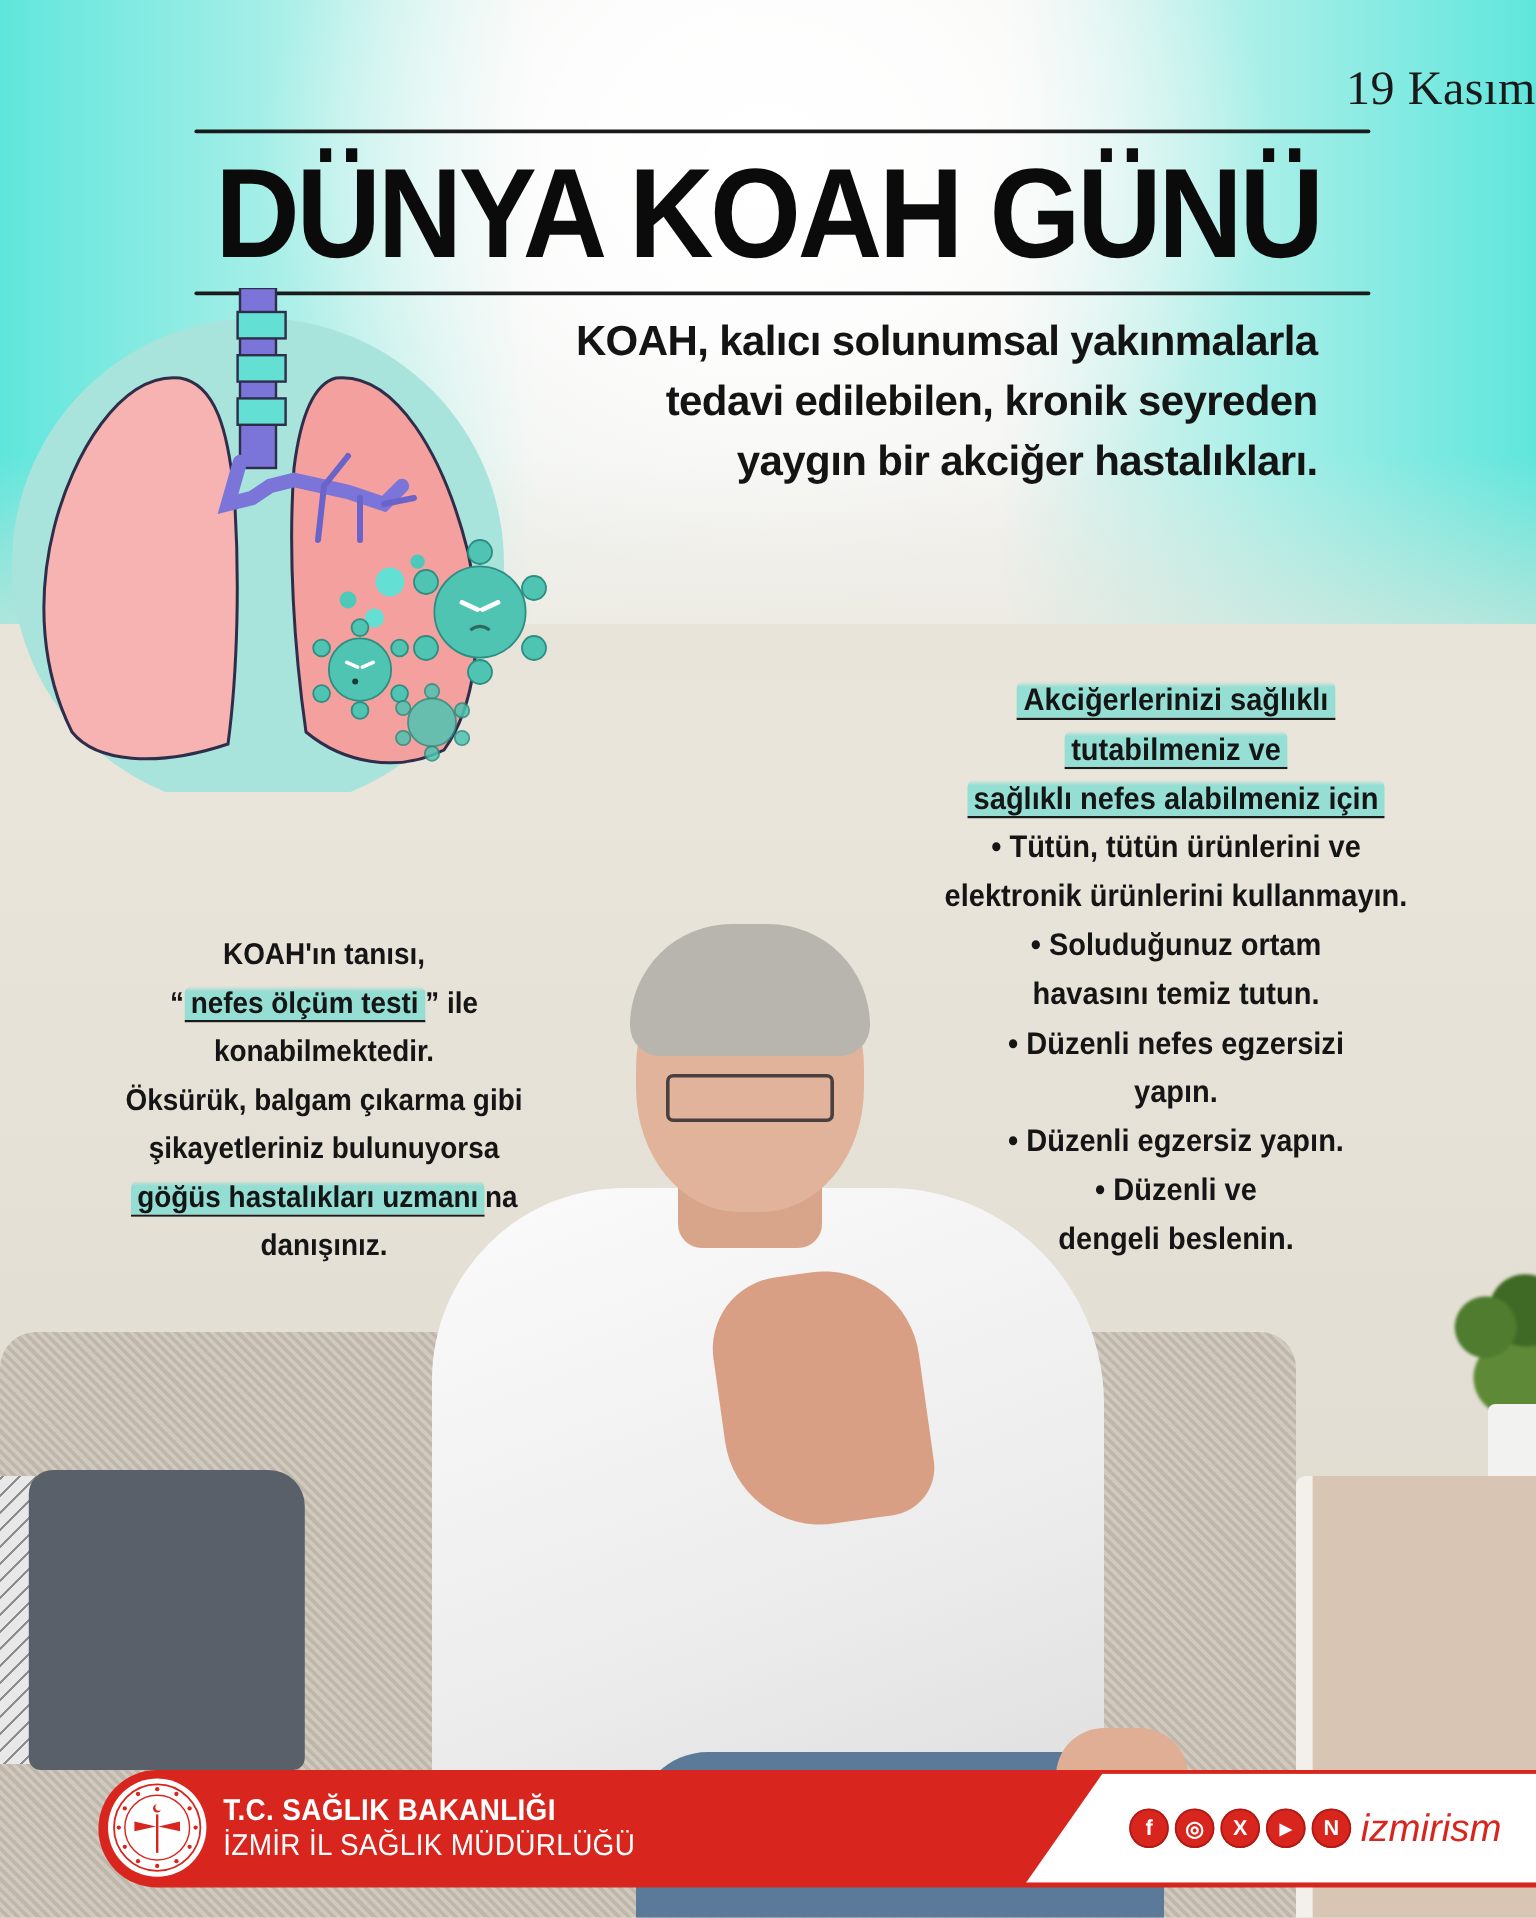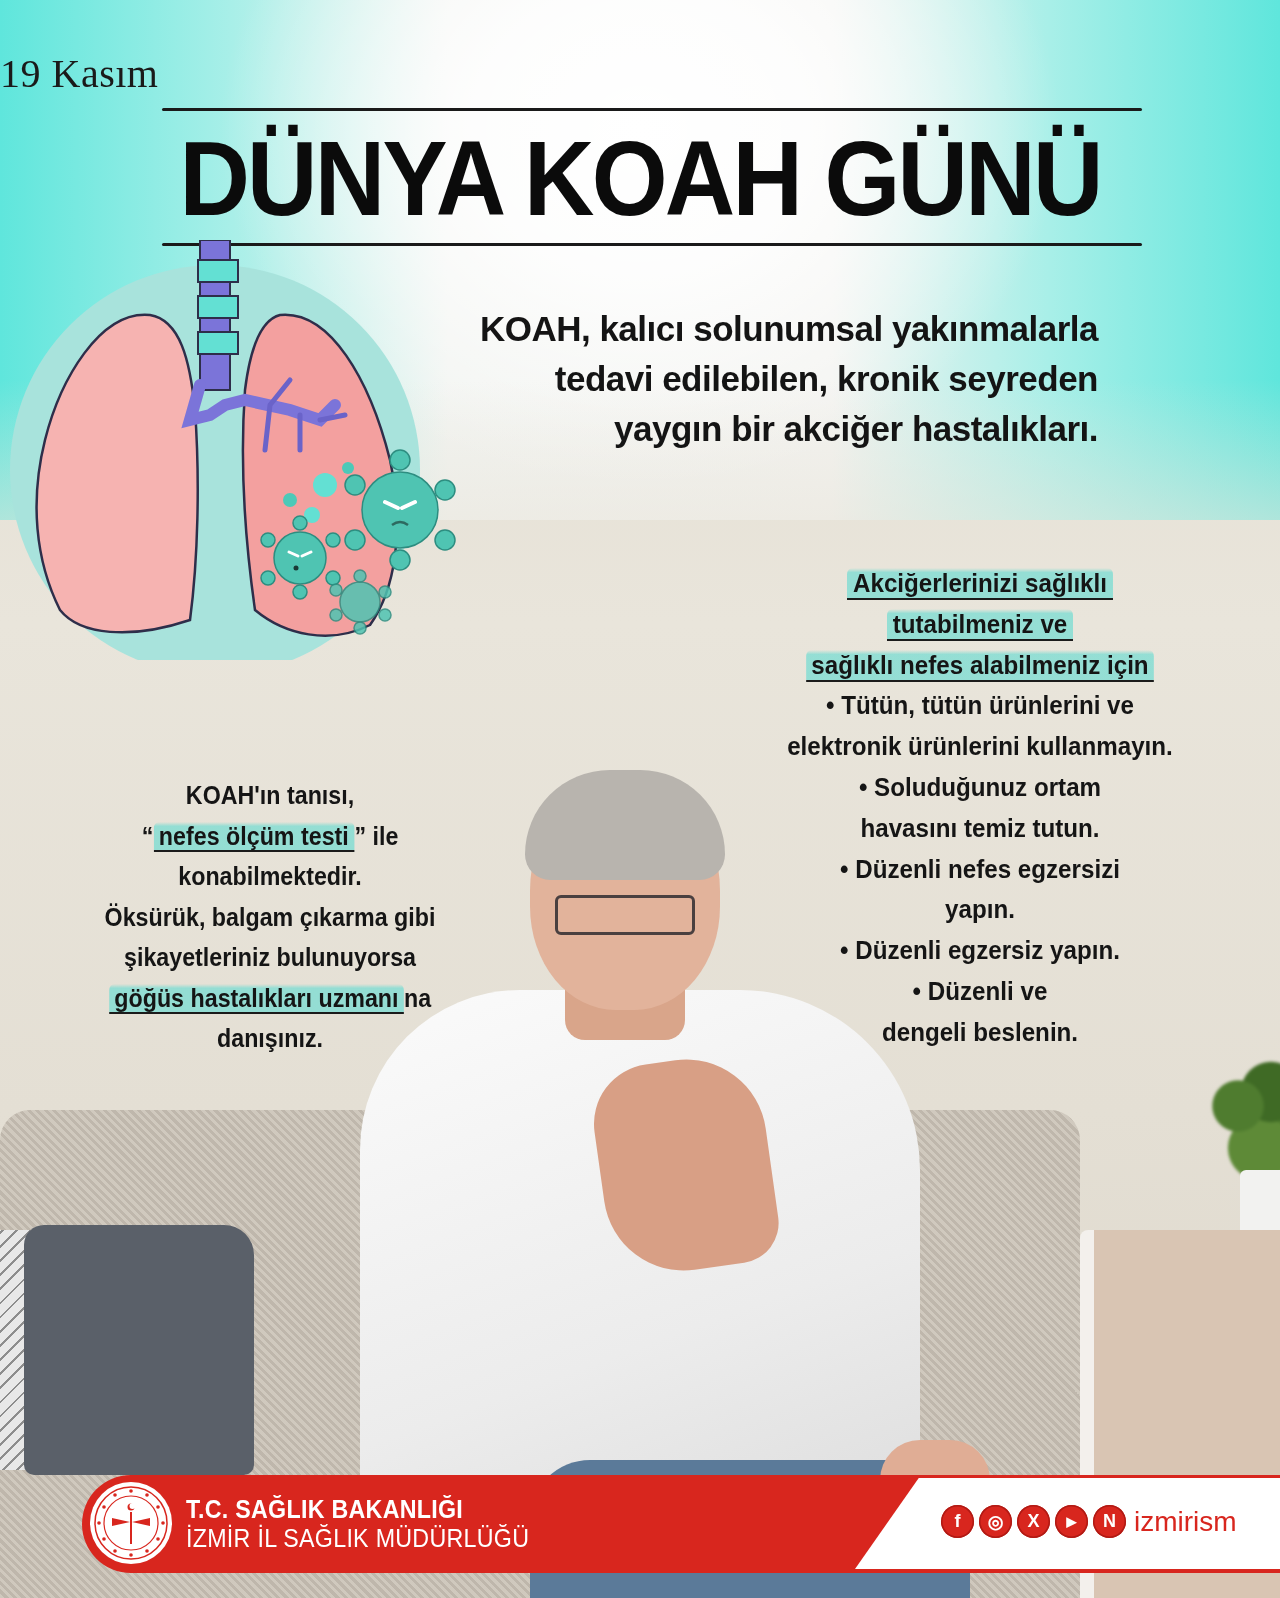--- a/index.html
+++ b/index.html
@@ -88,42 +88,41 @@
     position: absolute; left: 20px; top: 440px; width: 330px; height: 120px;
     background: #d49a80; border-radius: 60px; transform: rotate(-28deg);
   }
   .hand2 {
     position: absolute; left: 530px; top: 680px; width: 110px; height: 80px;
     background: #e0ad95; border-radius: 40px;
   }
 
   
   .date {
-    position: absolute; top: 50px; left: 0; width: 1280px; text-align: left;
+    position: absolute; top: 50px; left: 0; width: 1280px; text-align: right;
     font-family: "Liberation Serif", serif; font-size: 40px; color: #1a1a1a;
     letter-spacing: 0.5px;
   }
   .rule { position: absolute; left: 162px; width: 980px; height: 3px; background: #1a1a1a; border-radius: 2px; }
   .rule.top { top: 108px; }
   .rule.bottom { top: 243px; }
   .title {
     position: absolute; top: 122px; left: 0; width: 1280px; text-align: center;
     font-family: "Liberation Sans", sans-serif; font-weight: 700;
     font-size: 106px; line-height: 112px; color: #0b0b0b; letter-spacing: -3px;
     transform: scaleX(0.92);
   }
 
   
   .lungs { position: absolute; left: 0; top: 240px; width: 470px; height: 420px; }
 
   .intro {
     position: absolute; right: 182px; top: 260px; width: 760px; text-align: right;
     font-weight: 700; font-size: 35px; line-height: 50px; color: #141414;
     letter-spacing: -0.5px;
-    margin-top: 44px;
   }
 
   .col-left {
     position: absolute; left: 50px; top: 775px; width: 440px; text-align: center;
     font-size: 25px; line-height: 40.5px; color: #151515; font-weight: 700;
     transform: scaleX(0.93);
   }
   .col-right {
     position: absolute; left: 720px; top: 563px; width: 520px; text-align: center;
     font-size: 26px; line-height: 40.8px; color: #151515; font-weight: 700;
@@ -159,21 +158,21 @@
     font-size: 25px; letter-spacing: 0.3px; transform: scaleX(0.93); transform-origin: left;
   }
   .social {
     position: absolute; left: 941px; top: 1505px; display: flex; align-items: center; gap: 5px;
   }
   .soc-icon {
     width: 33px; height: 33px; border-radius: 50%; background: #d8261e; color: #fff;
     display: flex; align-items: center; justify-content: center;
     font-weight: 700; font-size: 18px; box-shadow: 0 0 0 1.5px #b01a14 inset;
   }
-  .handle { color: #d8261e; font-size: 28px; margin-left: 3px; }
+  .handle { color: #d8261e; font-size: 32px; margin-left: 3px; font-style: italic; }
 </style>
 </head>
 <body>
 
 <div class="bg"></div>
 <div class="bg-lower"></div>
 
 <div class="scene">
   <div class="sofa"></div>
   <div class="pillow-pattern"></div>

